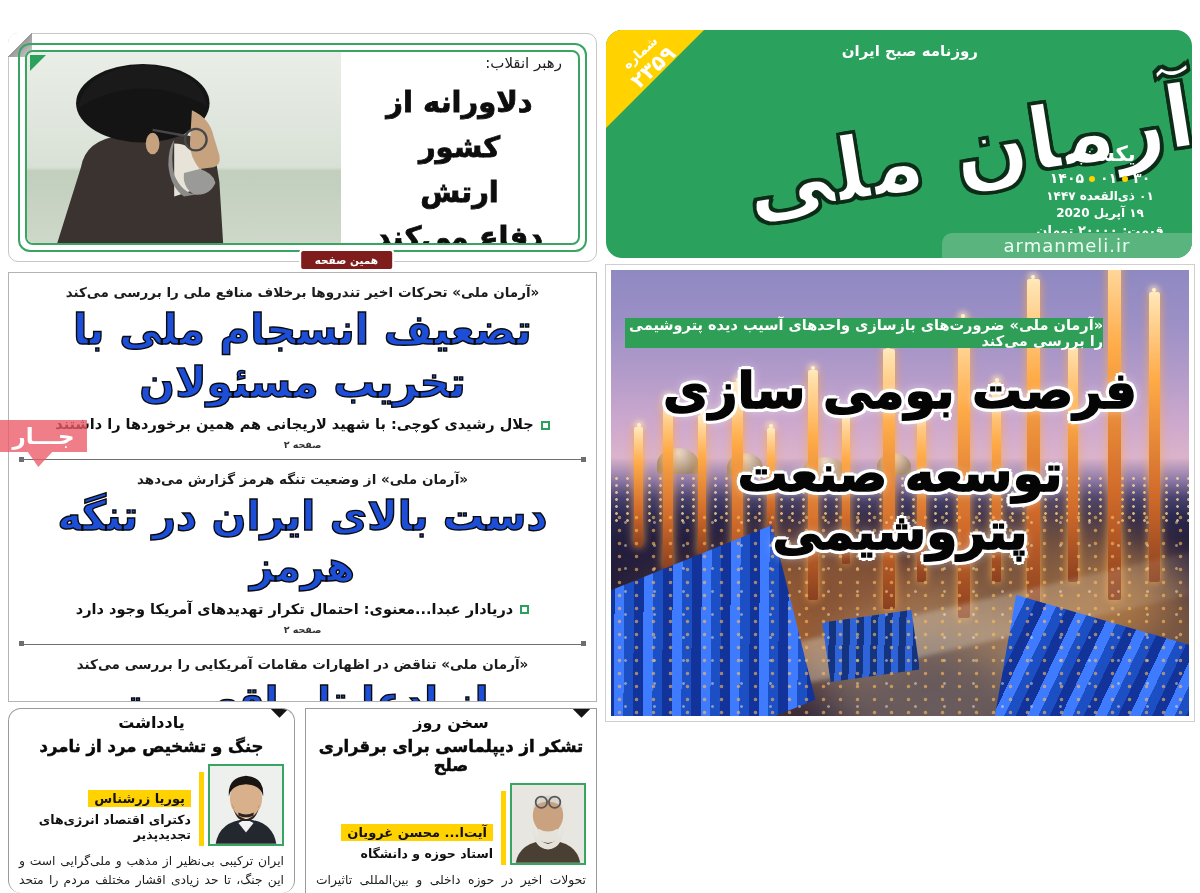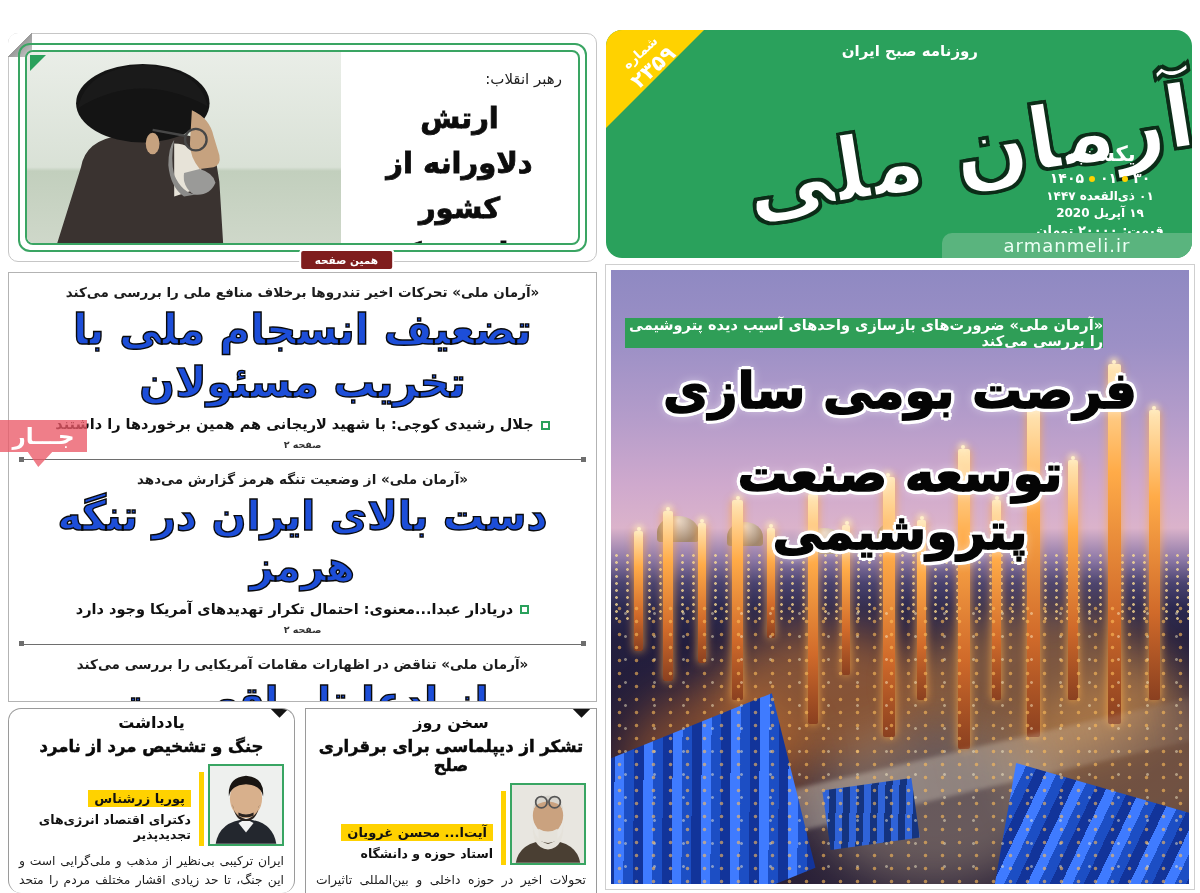--- a/index.html
+++ b/index.html
@@ -43,21 +43,21 @@
   .fold { position:absolute; left:-1px; top:-1px; width:24px; height:24px;
     background:linear-gradient(135deg,#fff 48%,#9a9a9a 50%,#cfcfcf 100%);
     border-top-left-radius:10px; }
   .lead-frame { position:absolute; inset:9px; border:2px solid #3aa563; border-radius:12px; }
   .lead-frame2 { position:absolute; inset:5px; border:2px solid #3aa563; border-radius:8px;
     display:flex; flex-direction:row-reverse; overflow:hidden; }
   .corner-tri { position:absolute; left:3px; top:3px; width:16px; height:16px;
     background:#2aa15c; clip-path:polygon(0 0,100% 0,0 100%); z-index:3; }
   .lead-photo { width:57%; height:100%; position:relative; }
   .lead-photo svg { width:100%; height:100%; display:block; }
-  .lead-text { width:43%; height:100%; padding:18px 16px; position:relative; }
+  .lead-text { width:43%; height:100%; padding:2px 16px; position:relative; }
   .lead-kicker { font-size:15px; color:#222; text-align:right; margin-bottom:8px; }
   .lead-headline { text-align:center; font-weight:bold; color:#0d0d0d;
     font-size:29px; line-height:1.55; -webkit-text-stroke:0.8px #0d0d0d; }
   .lead-tag { position:absolute; bottom:-10px; left:50%; transform:translateX(-4%);
     background:#7f1d1d; color:#fff; font-size:10.5px; font-weight:bold;
     padding:3px 14px; border-radius:4px; border:2px solid #fff; z-index:6; }
 
   
   .hl-col { position:absolute; left:8px; top:272px; width:589px; height:430px;
     background:#fff; border:1px solid #b3b3b3; overflow:hidden; }
@@ -100,21 +100,21 @@
   .portrait svg { width:100%; height:100%; display:block; }
   .ybar { width:5px; height:74px; background:#ffd200; margin-right:4px; flex:0 0 auto; }
   .author-meta { padding-right:8px; text-align:right; padding-bottom:4px; }
   .author-name { display:inline-block; background:#ffd200; color:#111;
     font-size:13px; font-weight:bold; padding:1px 6px; }
   .author-role { font-size:12.5px; font-weight:bold; color:#111; margin-top:5px; }
   .note-body { font-size:12.3px; line-height:1.55; text-align:justify; color:#1d1d1d;
     padding:6px 10px 0 10px; }
 
   
-  .photo-frame { position:absolute; left:605px; top:264px; width:590px; height:626px;
+  .photo-frame { position:absolute; left:605px; top:264px; width:590px; height:458px;
     background:#fff; border:1px solid #cfcfcf; padding:5px; }
   .photo { position:relative; width:100%; height:100%; overflow:hidden;
     background:linear-gradient(180deg,#8f89c2 0%, #9c90c6 12%, #b49cca 24%,
       #cfa9cd 35%, #dbb3cb 42%, #8f7aa8 47%, #4a4370 51%, #2b2950 55%,
       #231f40 60%, #241c36 78%, #2a2138 100%); }
   .city-dots { position:absolute; left:0; right:0; top:46%; height:11%;
     background-image:radial-gradient(circle, rgba(255,225,150,0.95) 0 1px, transparent 1.7px);
     background-size:11px 7px; opacity:.8; }
   .ind-dots { position:absolute; left:0; right:0; top:54%; bottom:0;
     background-image:
@@ -203,22 +203,22 @@
             <path d="M176,122 Q190,126 192,136 Q186,150 170,148 Q158,140 160,126 Z" fill="#9a9a98"></path>
             <path d="M150,92 Q146,112 150,128 Q158,146 172,148 L160,150 Q146,140 144,118 Q144,100 150,92 Z" fill="#8b8b89"></path>
             <circle cx="172" cy="92" r="11" fill="none" stroke="#474747" stroke-width="2.4"></circle>
             <path d="M161,88 L128,82" stroke="#474747" stroke-width="2.4" fill="none"></path>
             <ellipse cx="128" cy="96" rx="7" ry="11" fill="#c6a27f"></ellipse>
           </svg>
         </div>
         <div class="lead-text">
           <div class="lead-kicker">رهبر انقلاب:</div>
           <div class="lead-headline">
+            <div>دلاورانه از کشور</div>
             <div>ارتش</div>
-            <div>دلاورانه از کشور</div>
             <div>دفاع می‌کند</div>
           </div>
         </div>
       </div>
     </div>
     <div class="lead-tag">همین صفحه</div>
   </div>
 
   <div class="hl-col">
     <div class="hl-block">

